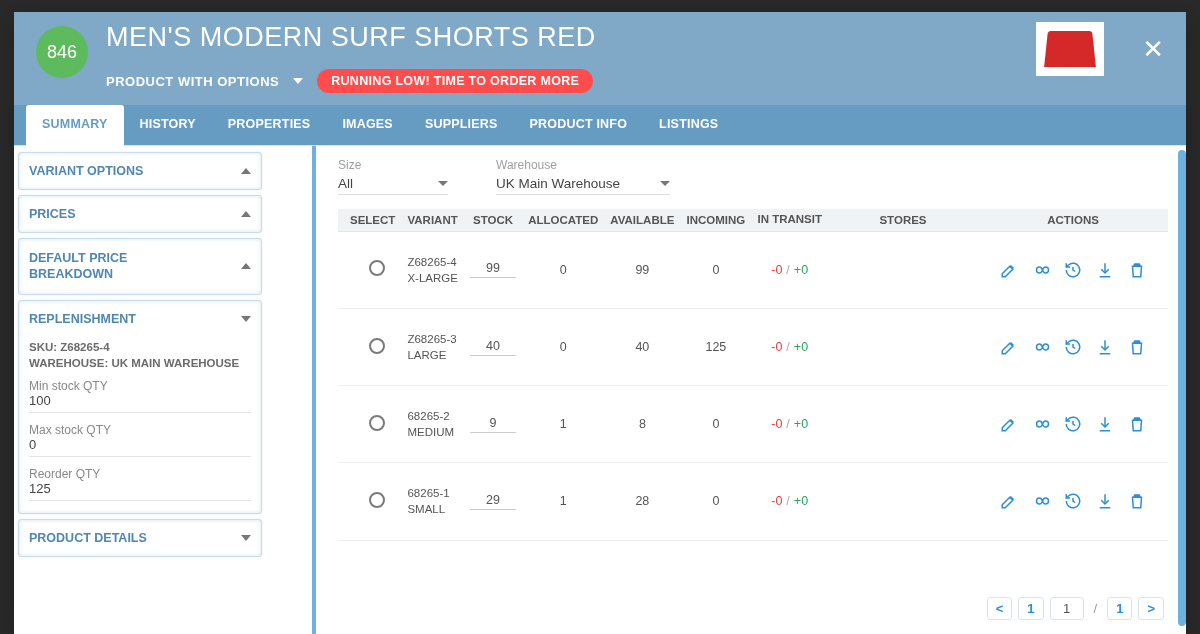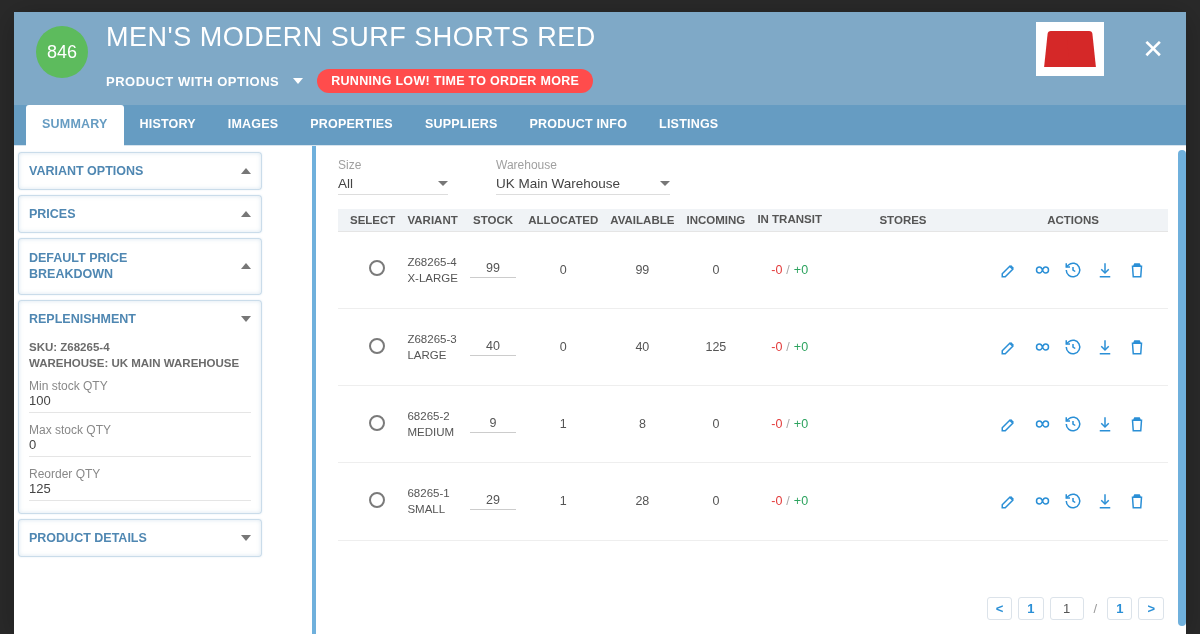--- a/index.html
+++ b/index.html
@@ -76,22 +76,22 @@
         </div>
       </div>
       <div class="thumb">
           <div class="shorts"></div>
         </div>
       <div class="closex">✕</div>
     </div>
     <div class="tabs">
       <div class="tab active">SUMMARY</div>
       <div class="tab">HISTORY</div>
+      <div class="tab">PROPERTIES</div>
       <div class="tab">IMAGES</div>
-      <div class="tab">PROPERTIES</div>
       <div class="tab">SUPPLIERS</div>
       <div class="tab">PRODUCT INFO</div>
       <div class="tab">LISTINGS</div>
     </div>
   </div>
 
   <div class="body">
     <div class="sidebar">
       <div class="panel">
           <div class="panel-h">
@@ -155,21 +155,21 @@
 
       <table>
         <thead>
             <tr>
           <th>SELECT</th>
           <th>VARIANT</th>
           <th>STOCK</th>
           <th>ALLOCATED</th>
           <th>AVAILABLE</th>
           <th>INCOMING</th>
-          <th style="line-height:1.2;">IN TRANSIT</th>
+          <th style="line-height:1.2;text-align:right;">IN TRANSIT</th>
           <th style="width:150px;">STORES</th>
           <th style="width:190px;">ACTIONS</th>
         </tr>
           </thead>
         <tbody id="tb">
             <tr>
     <td style="padding-left:20px;"><span class="radio"></span></td>
     <td>
                 <div>Z68265-4</div>
                 <div>X-LARGE</div>

